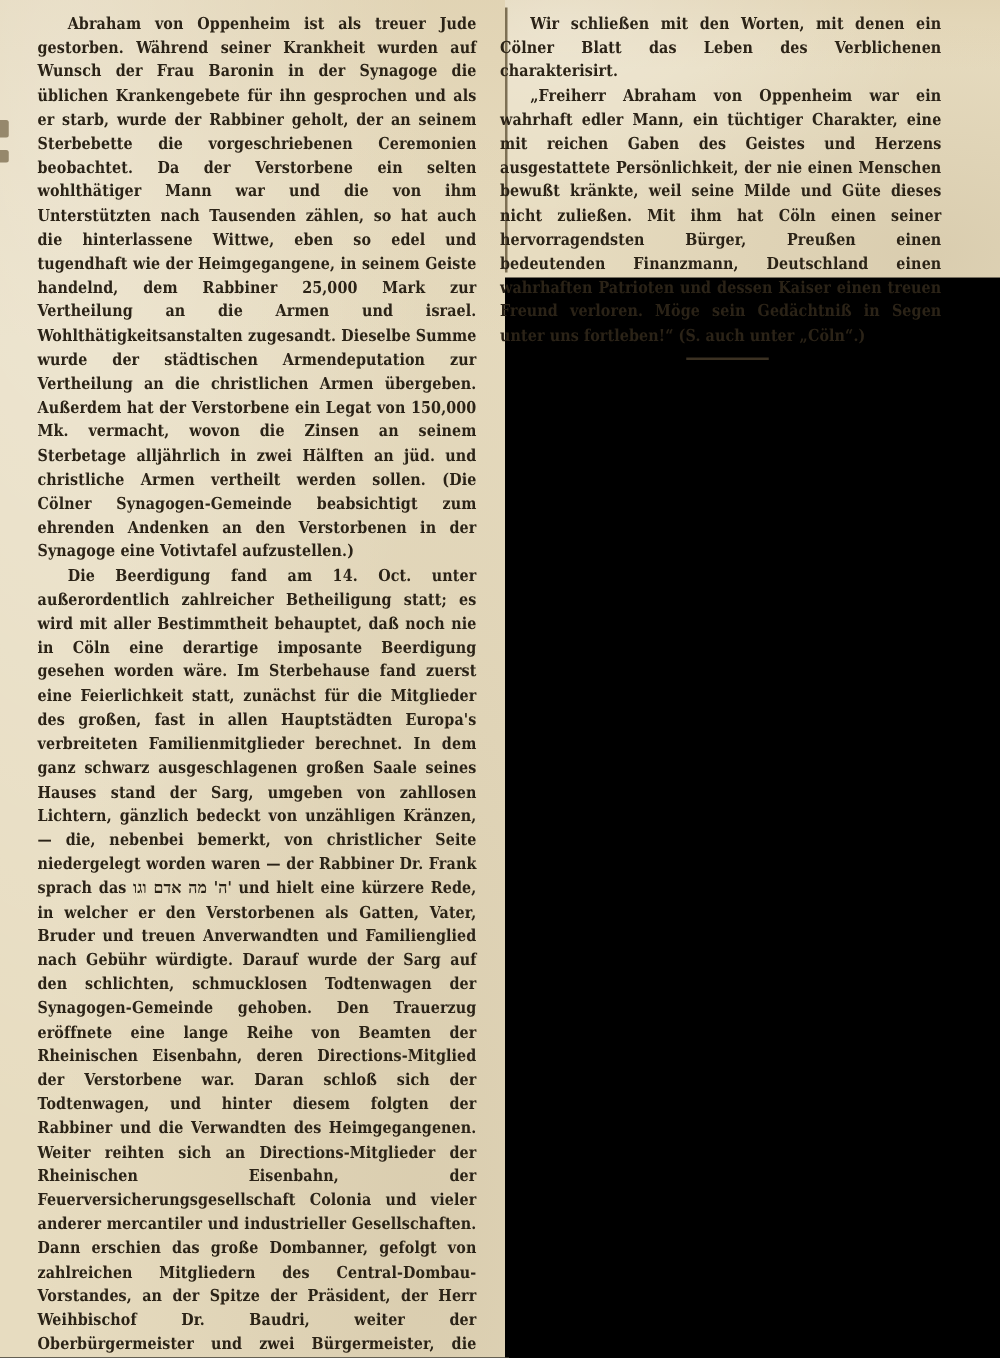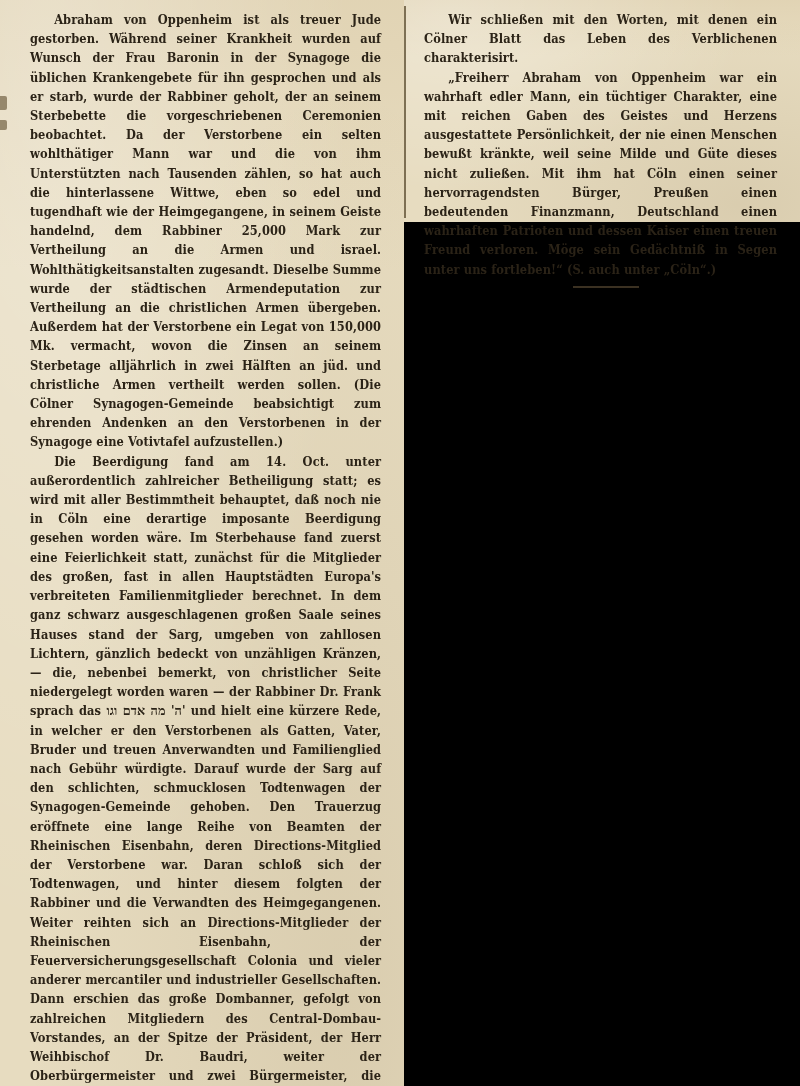--- a/index.html
+++ b/index.html
@@ -68,21 +68,21 @@
   .col {
     position: absolute;
     box-sizing: border-box;
   }
   .col-left {
     left: 30px;
     top: 10px;
     width: 362px;
   }
   .col-right {
-    left: 424px;
+    left: 400px;
     top: 10px;
     width: 364px;
   }
 
   p.para {
     margin: 0;
     color: #2b2317;
     font-size: 13.1px;
     line-height: 19.2px;
     text-align: justify;

